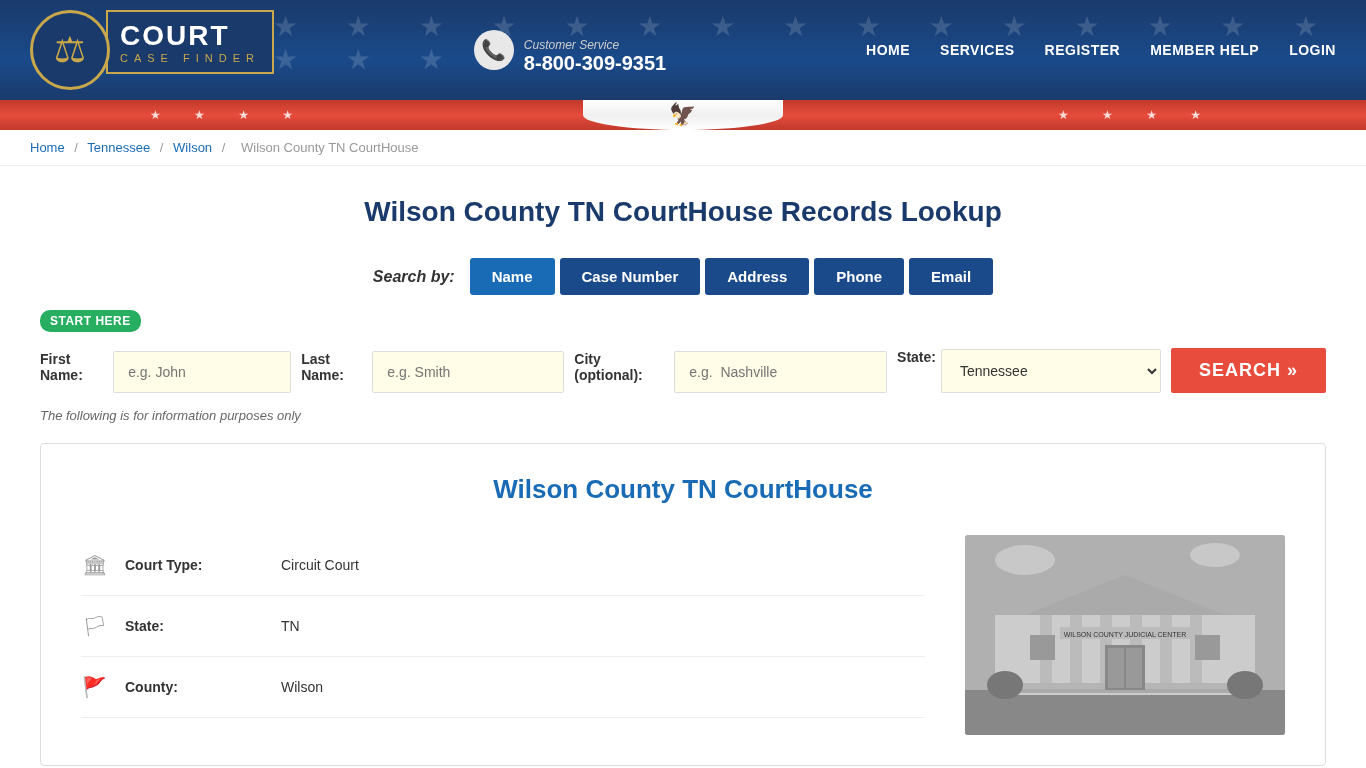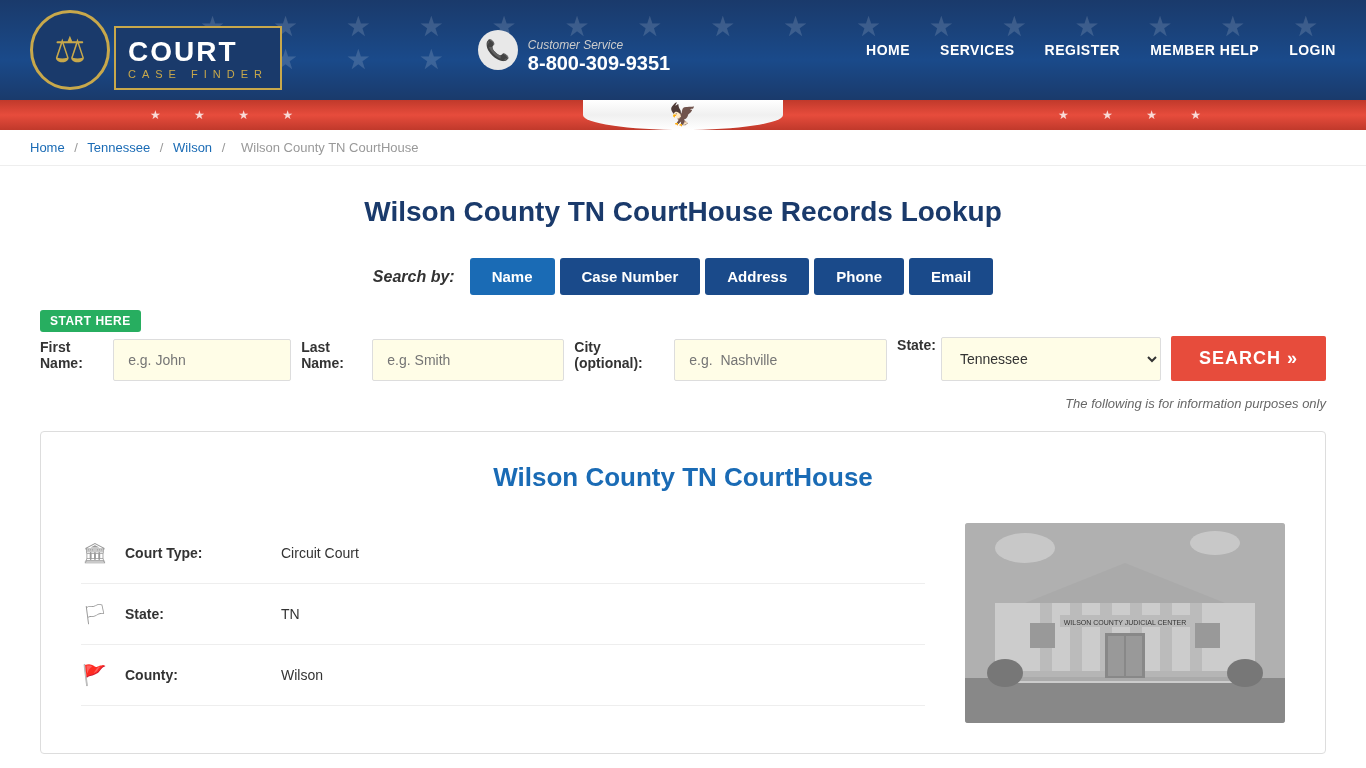--- a/index.html
+++ b/index.html
@@ -26,22 +26,22 @@
       color: rgba(255,255,255,0.15);
       font-size: 28px;
       position: absolute;
       top: 10px;
       left: 200px;
       letter-spacing: 20px;
     }
 
     .logo-area {
       display: flex;
-      align-items: flex-end;
-      gap: 8px;
+      align-items: flex-start;
+      gap: 0;
       z-index: 1;
     }
     .logo-circle {
       width: 80px;
       height: 80px;
       border-radius: 50%;
       border: 3px solid #c8a84b;
       background: #1a3a6b;
       display: flex;
       align-items: center;
@@ -203,22 +203,22 @@
     .search-tab.inactive { background: #1a4a8a; text-align: right; }
 
     
     .start-here-badge {
       display: inline-block;
       background: #27ae60;
       color: #fff;
       font-size: 12px;
       font-weight: bold;
       padding: 4px 10px;
-      border-radius: 3px;
-      margin-bottom: 4px;
+      border-radius: 10px;
+      margin-bottom: 16px;
       letter-spacing: 0.5px;
       text-align: right;
     }
 
     
     .form-row {
       display: flex;
       align-items: flex-end;
       gap: 10px;
       margin-bottom: 15px;
@@ -264,21 +264,21 @@
       padding: 12px 28px;
       font-size: 18px;
       font-weight: bold;
       cursor: pointer;
       border-radius: 2px;
       letter-spacing: 1px;
       white-space: nowrap;
     }
 
     .info-note {
-      text-align: right;
+      text-align: left;
       color: #666;
       font-style: italic;
       font-size: 13px;
       margin: 10px 0 20px;
     }
 
     
     .courthouse-card {
       border: 1px solid #ddd;
       border-radius: 4px;

